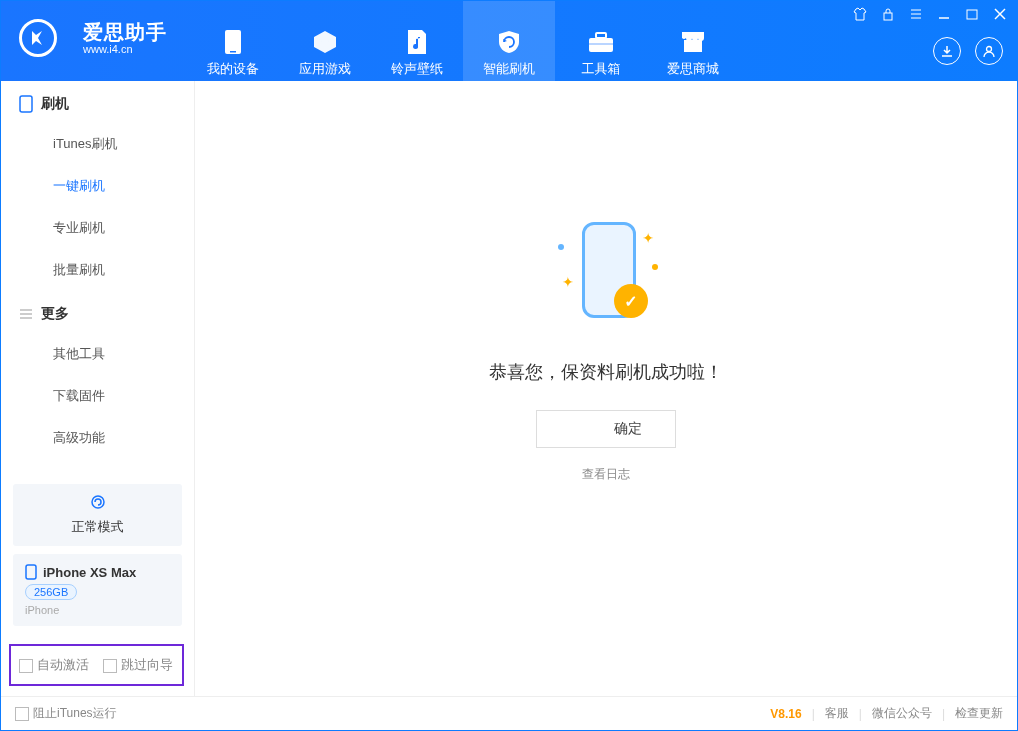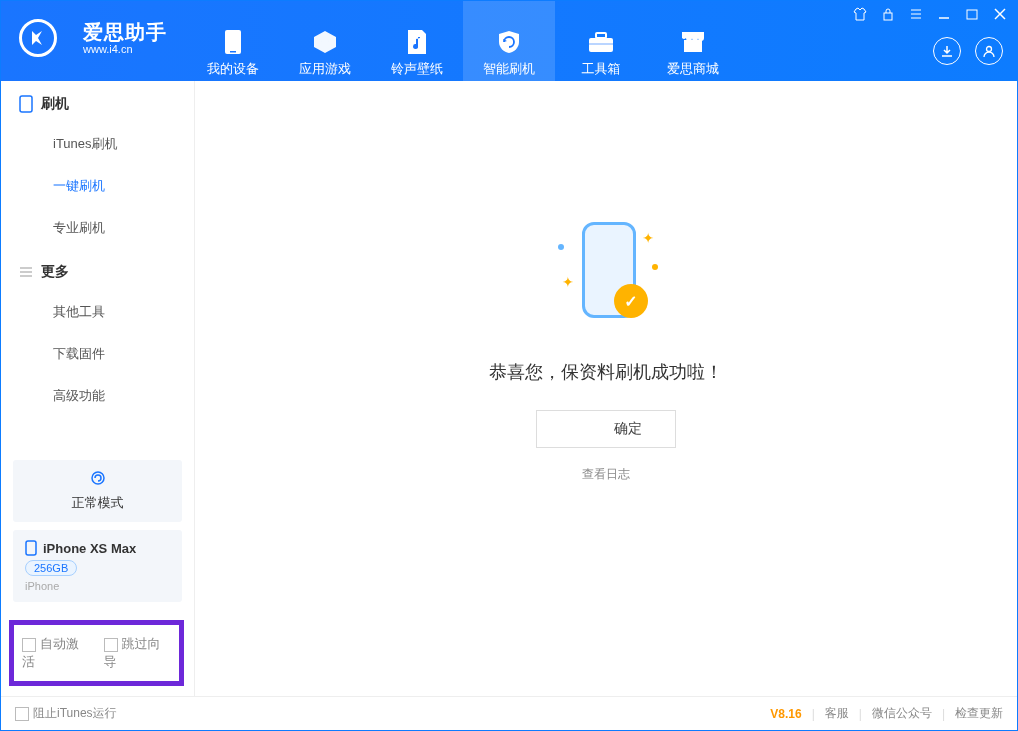--- a/index.html
+++ b/index.html
@@ -25,21 +25,21 @@
 .sidebar { width: 194px; border-right: 1px solid #eee; display: flex; flex-direction: column; background: #fff; }
 .sidecat { padding: 14px 18px 10px 18px; font-size: 14px; color: #333; font-weight: bold; display: flex; align-items: center; gap: 8px; }
 .sideitem { padding: 12px 18px 12px 52px; font-size: 13px; color: #555; cursor: pointer; }
 .sideitem.active { color: #1a75ff; }
 .sidespacer { flex: 1; }
 .devbox { margin: 8px 12px; background: #f3f6fa; border-radius: 3px; padding: 10px 12px; font-size: 13px; display: flex; align-items: center; gap: 8px; color: #333; flex-direction: column; }
 .devinfo { margin: 0 12px 10px 12px; background: #f3f6fa; border-radius: 3px; padding: 10px 12px; }
 .devname { font-size: 13px; color: #333; font-weight: bold; display: flex; align-items: center; gap: 6px; }
 .storage-pill { display: inline-block; margin-top: 4px; font-size: 11px; color: #1a75ff; border: 1px solid #a7d0ff; border-radius: 10px; padding: 1px 8px; background: #eaf4ff; }
 .devtype { font-size: 11px; color: #aaa; margin-top: 4px; }
-.redbox { margin: 8px 10px 10px 8px; border: 5px solid #6d28d9; padding: 10px 8px; display: flex; gap: 14px; align-items: center; font-size: 13px; color: #888; }
+.redbox { margin: 8px 10px 10px 8px; border: 2px solid #6d28d9; padding: 10px 8px; display: flex; gap: 14px; align-items: center; font-size: 13px; color: #888; }
 .chk { width: 14px; height: 14px; border: 1px solid #bbb; display: inline-block; vertical-align: middle; margin-right: 4px; }
 .main { flex: 1; background: #fff; display: flex; flex-direction: column; align-items: center; justify-content: center; padding-bottom: 80px; }
 .phone-illust { width: 120px; height: 120px; position: relative; margin-bottom: 26px; }
 .phone-frame { position: absolute; left: 36px; top: 8px; width: 54px; height: 96px; border: 3px solid #64b5ff; border-radius: 12px; background: #eaf4ff; }
 .check-badge { position: absolute; right: 18px; bottom: 16px; width: 34px; height: 34px; background: #ffb300; border-radius: 50%; display: flex; align-items: center; justify-content: center; color: #fff; font-weight: bold; }
 .sparkle { position: absolute; color: #ffb300; font-size: 14px; }
 .dot { position: absolute; width: 6px; height: 6px; border-radius: 50%; }
 .successtext { font-size: 18px; color: #333; margin-bottom: 26px; }
 .okbtn { width: 140px; height: 38px; border: 1px solid #ddd; background: #fff; font-size: 14px; color: #444; cursor: pointer; margin-bottom: 18px; padding-left: 44px; }
 .loglink { font-size: 12px; color: #888; cursor: pointer; }
@@ -177,20 +177,21 @@
     <div class="sidebar">
       <div class="sidecat">
         <svg width="14" height="18" viewBox="0 0 14 18">
             <rect x="1" y="1" width="12" height="16" rx="2" fill="none" stroke="#1a75ff" stroke-width="1.5"></rect>
           </svg>
         <span>刷机</span>
       </div>
       <div class="sideitem">iTunes刷机</div>
       <div class="sideitem active">一键刷机</div>
       <div class="sideitem">专业刷机</div>
+      <div class="sideitem">批量刷机</div>
 
       <div class="sidecat">
         <svg width="14" height="12" viewBox="0 0 14 12">
             <line x1="1" y1="2" x2="13" y2="2" stroke="#bbb" stroke-width="1.5"></line>
             <line x1="1" y1="6" x2="13" y2="6" stroke="#bbb" stroke-width="1.5"></line>
             <line x1="1" y1="10" x2="13" y2="10" stroke="#bbb" stroke-width="1.5"></line>
           </svg>
         <span>更多</span>
       </div>
       <div class="sideitem">其他工具</div>

